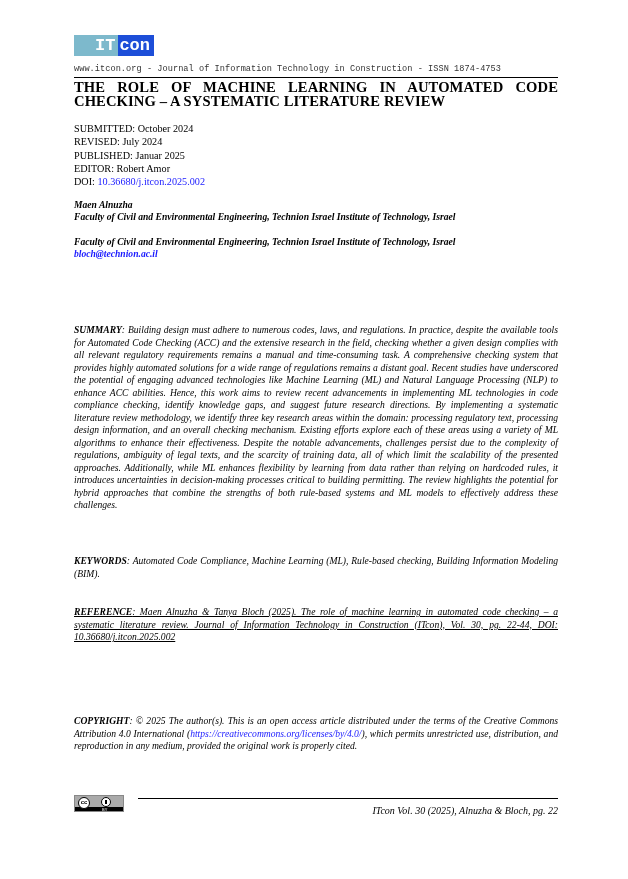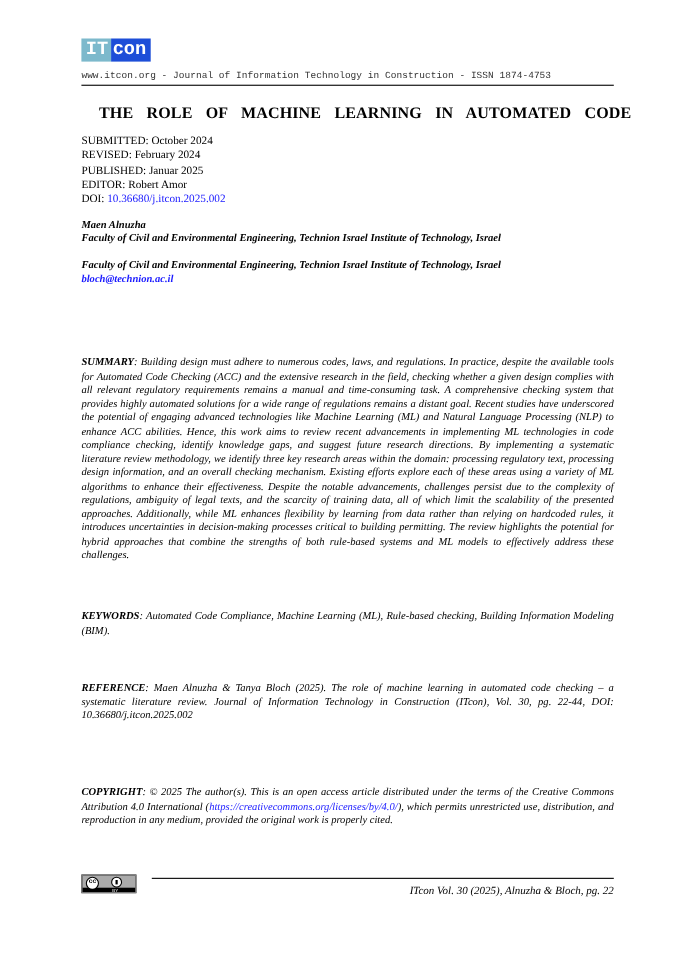--- a/index.html
+++ b/index.html
@@ -28,21 +28,21 @@
       height: 21px;
       display: flex;
       font-family: "Liberation Mono", monospace;
       font-weight: bold;
       font-size: 17px;
       line-height: 21px;
       color: #ffffff;
     }
     .logo .it {
       background: #7db9cc;
-      padding: 0 3px 0 4px;
+      padding: 0 3px 0 21px;
       letter-spacing: 0px;
     }
     .logo .con {
       background: #1d4ed8;
       padding: 0 4px 0 1px;
     }
     .journal-line {
       position: absolute;
       left: 0;
       top: 64px;
@@ -108,21 +108,21 @@
       font-size: 9.6px;
       line-height: 12.5px;
       font-style: italic;
       text-align: justify;
     }
     .para .label {
       font-weight: bold;
     }
     .summary { top: 324px; }
     .keywords { top: 555px; }
-    .reference { top: 620px; }
+    .reference { top: 606px; text-decoration: underline; }
     .copyright { top: 715px; }
     .footer-rule {
       position: absolute;
       left: 64px;
       top: 798px;
       width: 420px;
       height: 1px;
       background: #000;
     }
     .cc-badge {
@@ -195,27 +195,28 @@
 <div class="page">
 
   <div class="logo">
     <span class="it">IT</span>
     <span class="con">con</span>
   </div>
 
   <div class="journal-line">www.itcon.org - Journal of Information Technology in Construction - ISSN 1874-4753</div>
   <div class="rule-top"></div>
 
-  <h1 class="title" style="margin:16px;">
+  <h1 class="title" style="margin:0;">
     <span class="l1">THE ROLE OF MACHINE LEARNING IN AUTOMATED CODE</span>
+    <span class="l2">CHECKING – A SYSTEMATIC LITERATURE REVIEW</span>
   </h1>
 
   <div class="meta">
     <div>SUBMITTED: October 2024</div>
-    <div>REVISED: February 2024</div>
+    <div>REVISED: July 2024</div>
     <div>PUBLISHED: Januar 2025</div>
     <div>EDITOR: Robert Amor</div>
     <div><span>DOI: </span><a class="link">10.36680/j.itcon.2025.002</a></div>
   </div>
 
   <div class="authors">
     <div>Maen Alnuzha</div>
     <div>Faculty of Civil and Environmental Engineering, Technion Israel Institute of Technology, Israel</div>
     <div class="gap"></div>
     <div>Faculty of Civil and Environmental Engineering, Technion Israel Institute of Technology, Israel</div>

